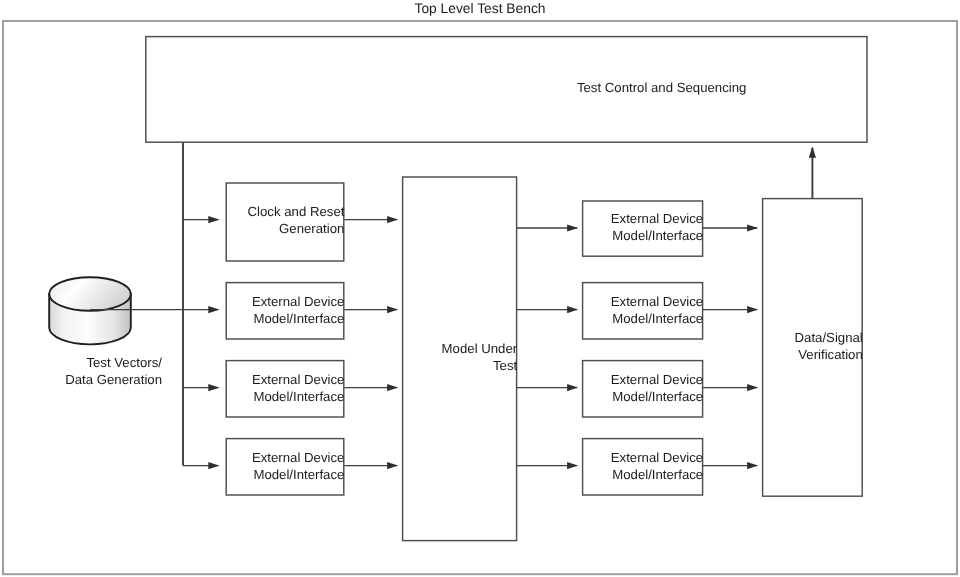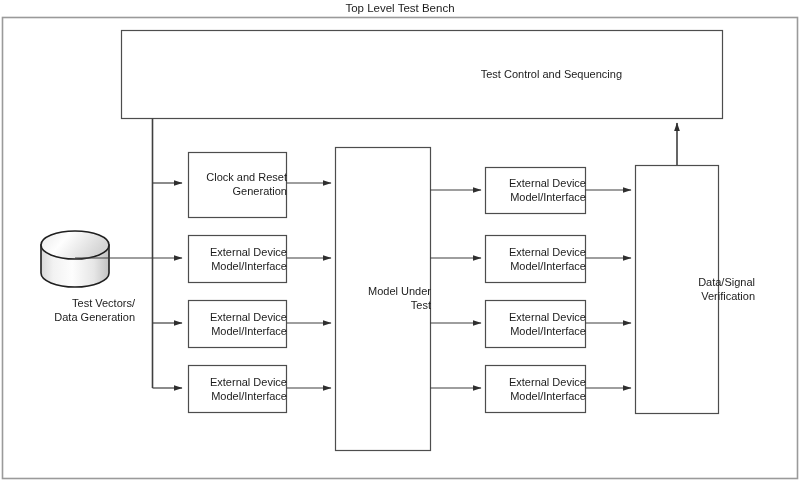--- a/index.html
+++ b/index.html
@@ -111,16 +111,16 @@
 
   <div class="lbl" style="left:485px;top:176px;width:101px;">External Device
 Model/Interface</div>
   <div class="lbl" style="left:485px;top:245px;width:101px;">External Device
 Model/Interface</div>
   <div class="lbl" style="left:485px;top:310px;width:101px;">External Device
 Model/Interface</div>
   <div class="lbl" style="left:485px;top:375px;width:101px;">External Device
 Model/Interface</div>
 
-  <div class="lbl" style="left:635px;top:275px;width:84px;margin-left:36px;">Data/Signal
+  <div class="lbl" style="left:635px;top:275px;width:84px;">Data/Signal
 Verification</div>
 
 </div>
 
 </body></html>

